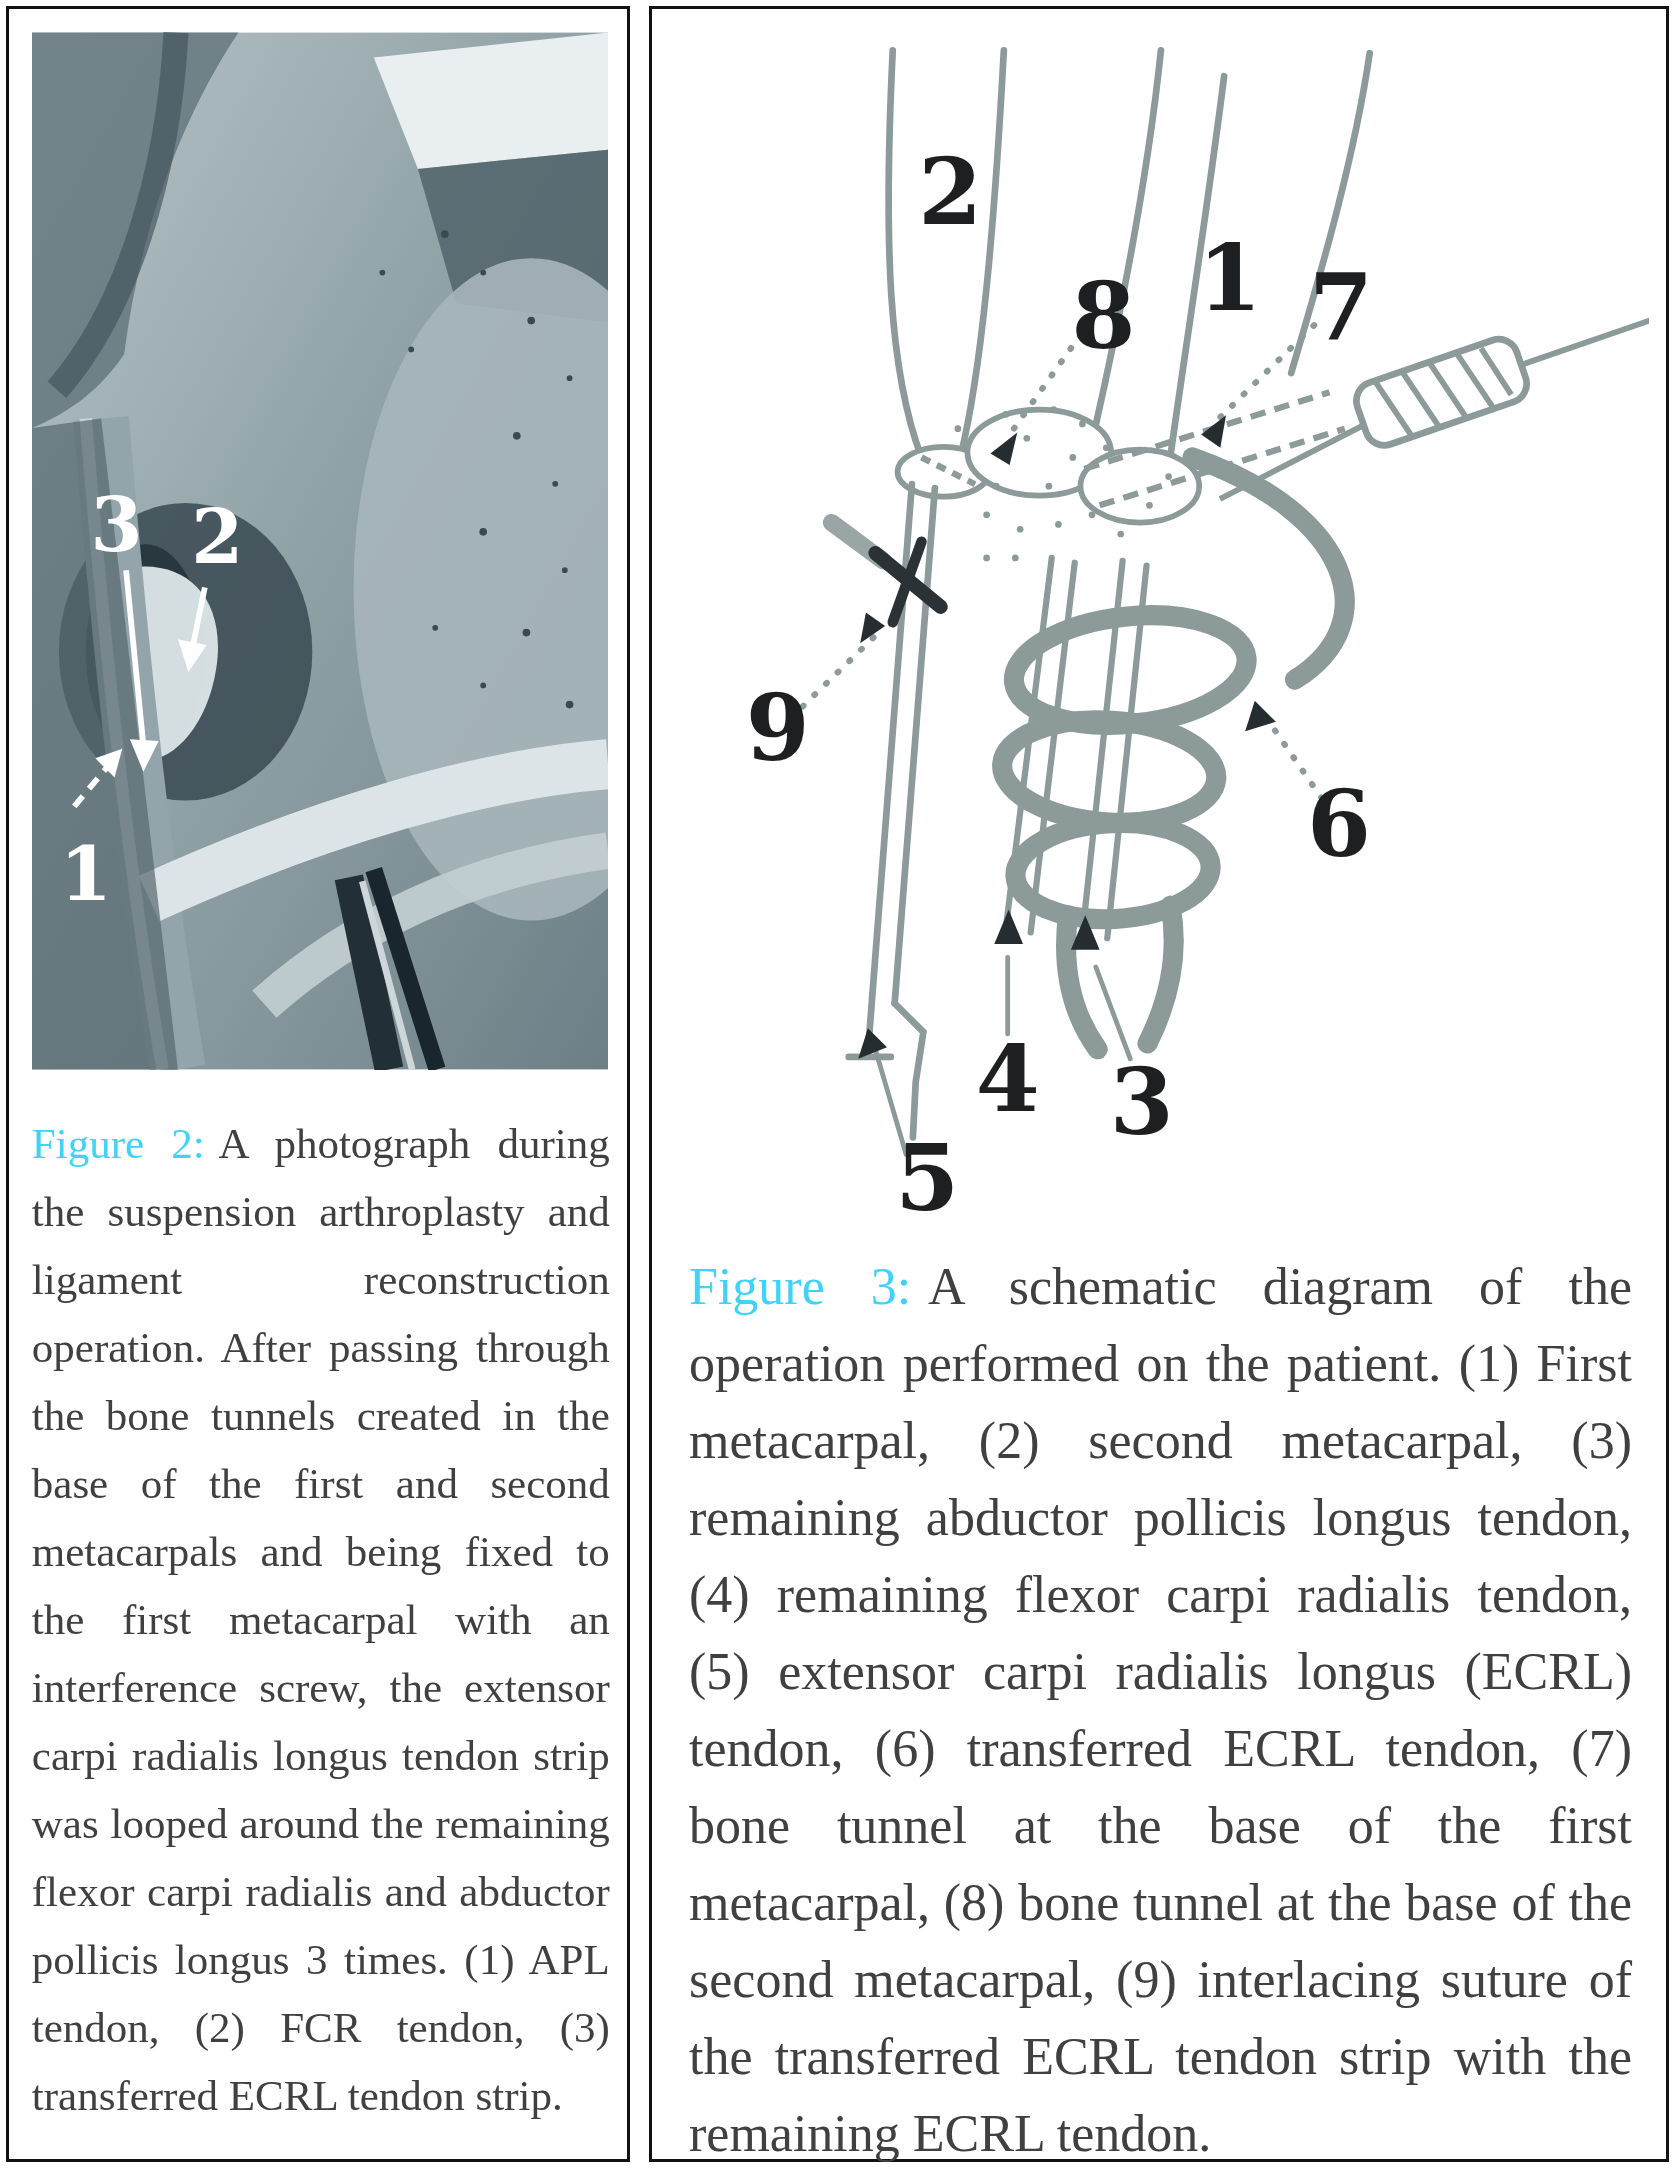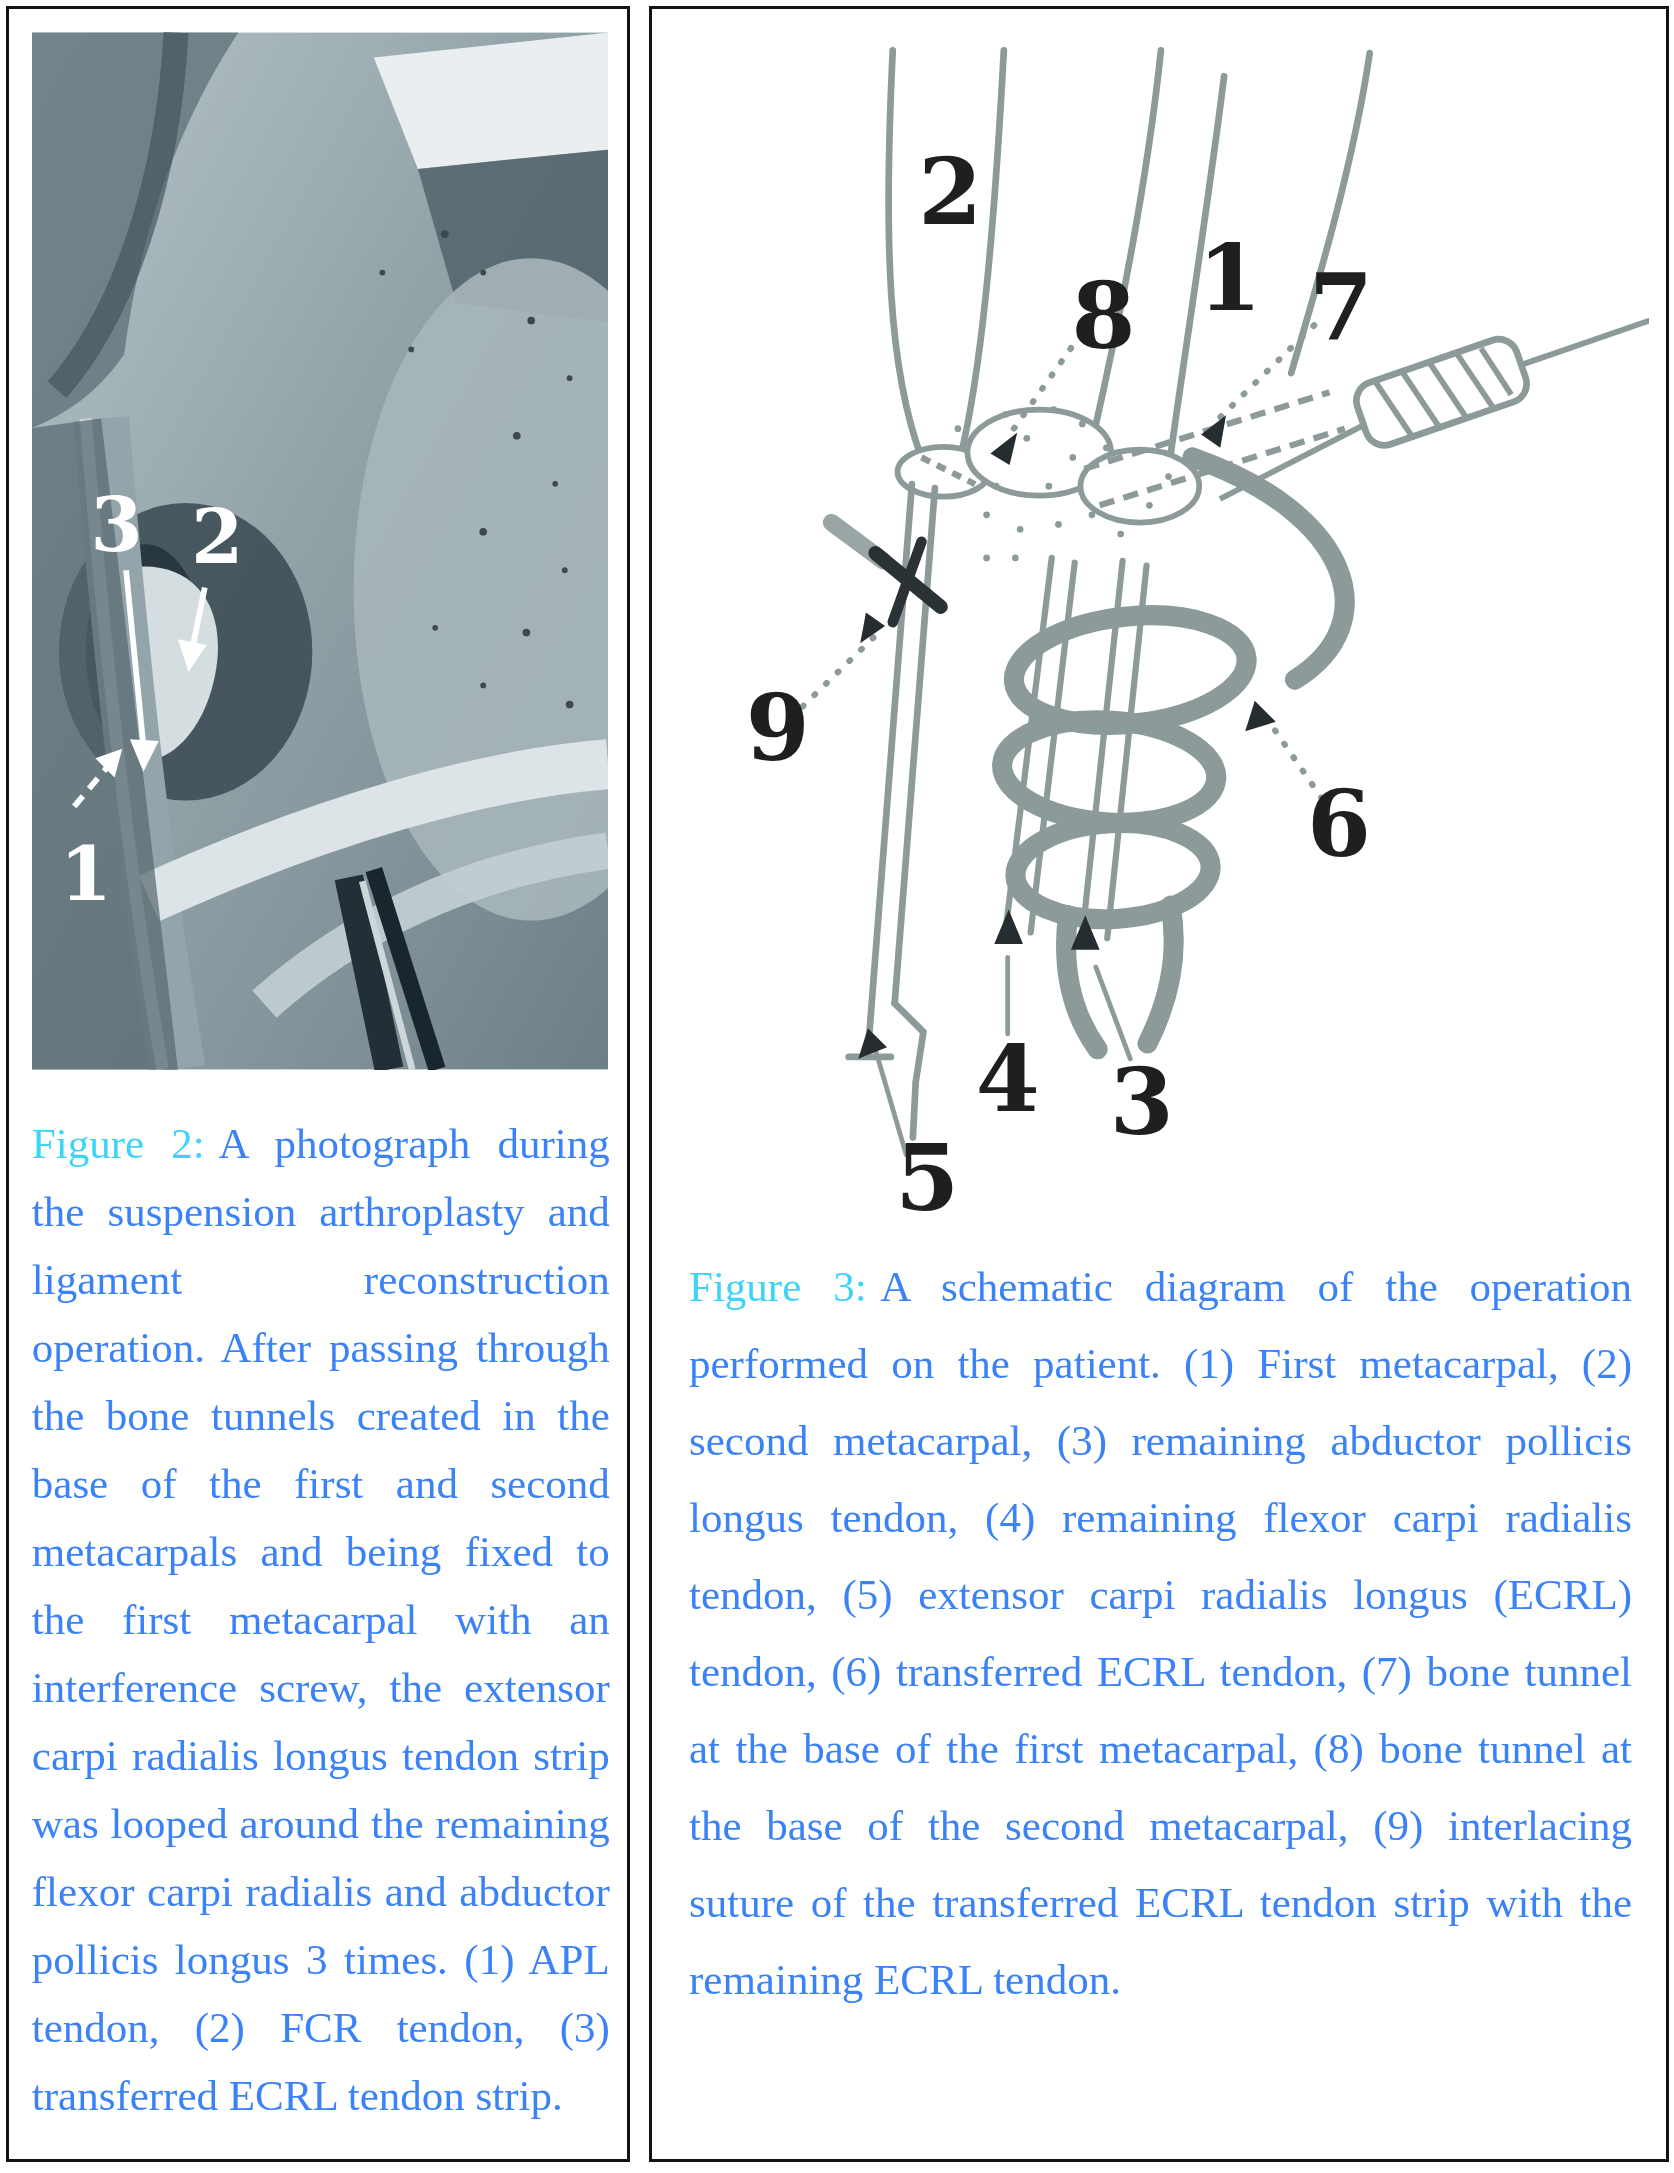--- a/index.html
+++ b/index.html
@@ -5,23 +5,23 @@
   html,body{margin:0;padding:0;background:#ffffff;}
   .canvas{position:relative;width:1674px;height:2173px;background:#ffffff;
           font-family:"Liberation Serif", serif;}
   .panel{position:absolute;top:5.8px;height:2156px;border:3.8px solid #121212;background:#ffffff;box-sizing:border-box;}
   .panel.left{left:5.8px;width:624px;}
   .panel.right{left:649px;width:1020px;}
   .photo{position:absolute;left:23px;top:23px;width:576px;height:1038px;overflow:hidden;}
   .diagram{position:absolute;left:17.3px;top:27px;width:980px;height:1178px;}
   .caption{position:absolute;margin:0;text-align:justify;color:#12121a;}
   .panel.left .caption{left:23px;width:578px;top:1101px;font-size:43px;line-height:68px;}
-  .panel.right .caption{left:37px;width:943px;top:1239px;font-size:43px;line-height:77px;}
+  .panel.right .caption{left:37px;width:943px;top:1239px;font-size:52px;line-height:77px;}
   .figlabel{font-weight:normal;margin-right:.32em;}
-  .captext{color:#3b82f6;}
+  .captext{color:#404040;}
   svg text.dnum{font-family:"DejaVu Serif", serif;font-weight:bold;fill:#1d1f20;}
   svg text.pnum{font-family:"DejaVu Serif", serif;font-weight:bold;fill:#ffffff;}
 </style>
 </head>
 <body>
 
 <div class="canvas">
 
   <section class="panel left">
 

